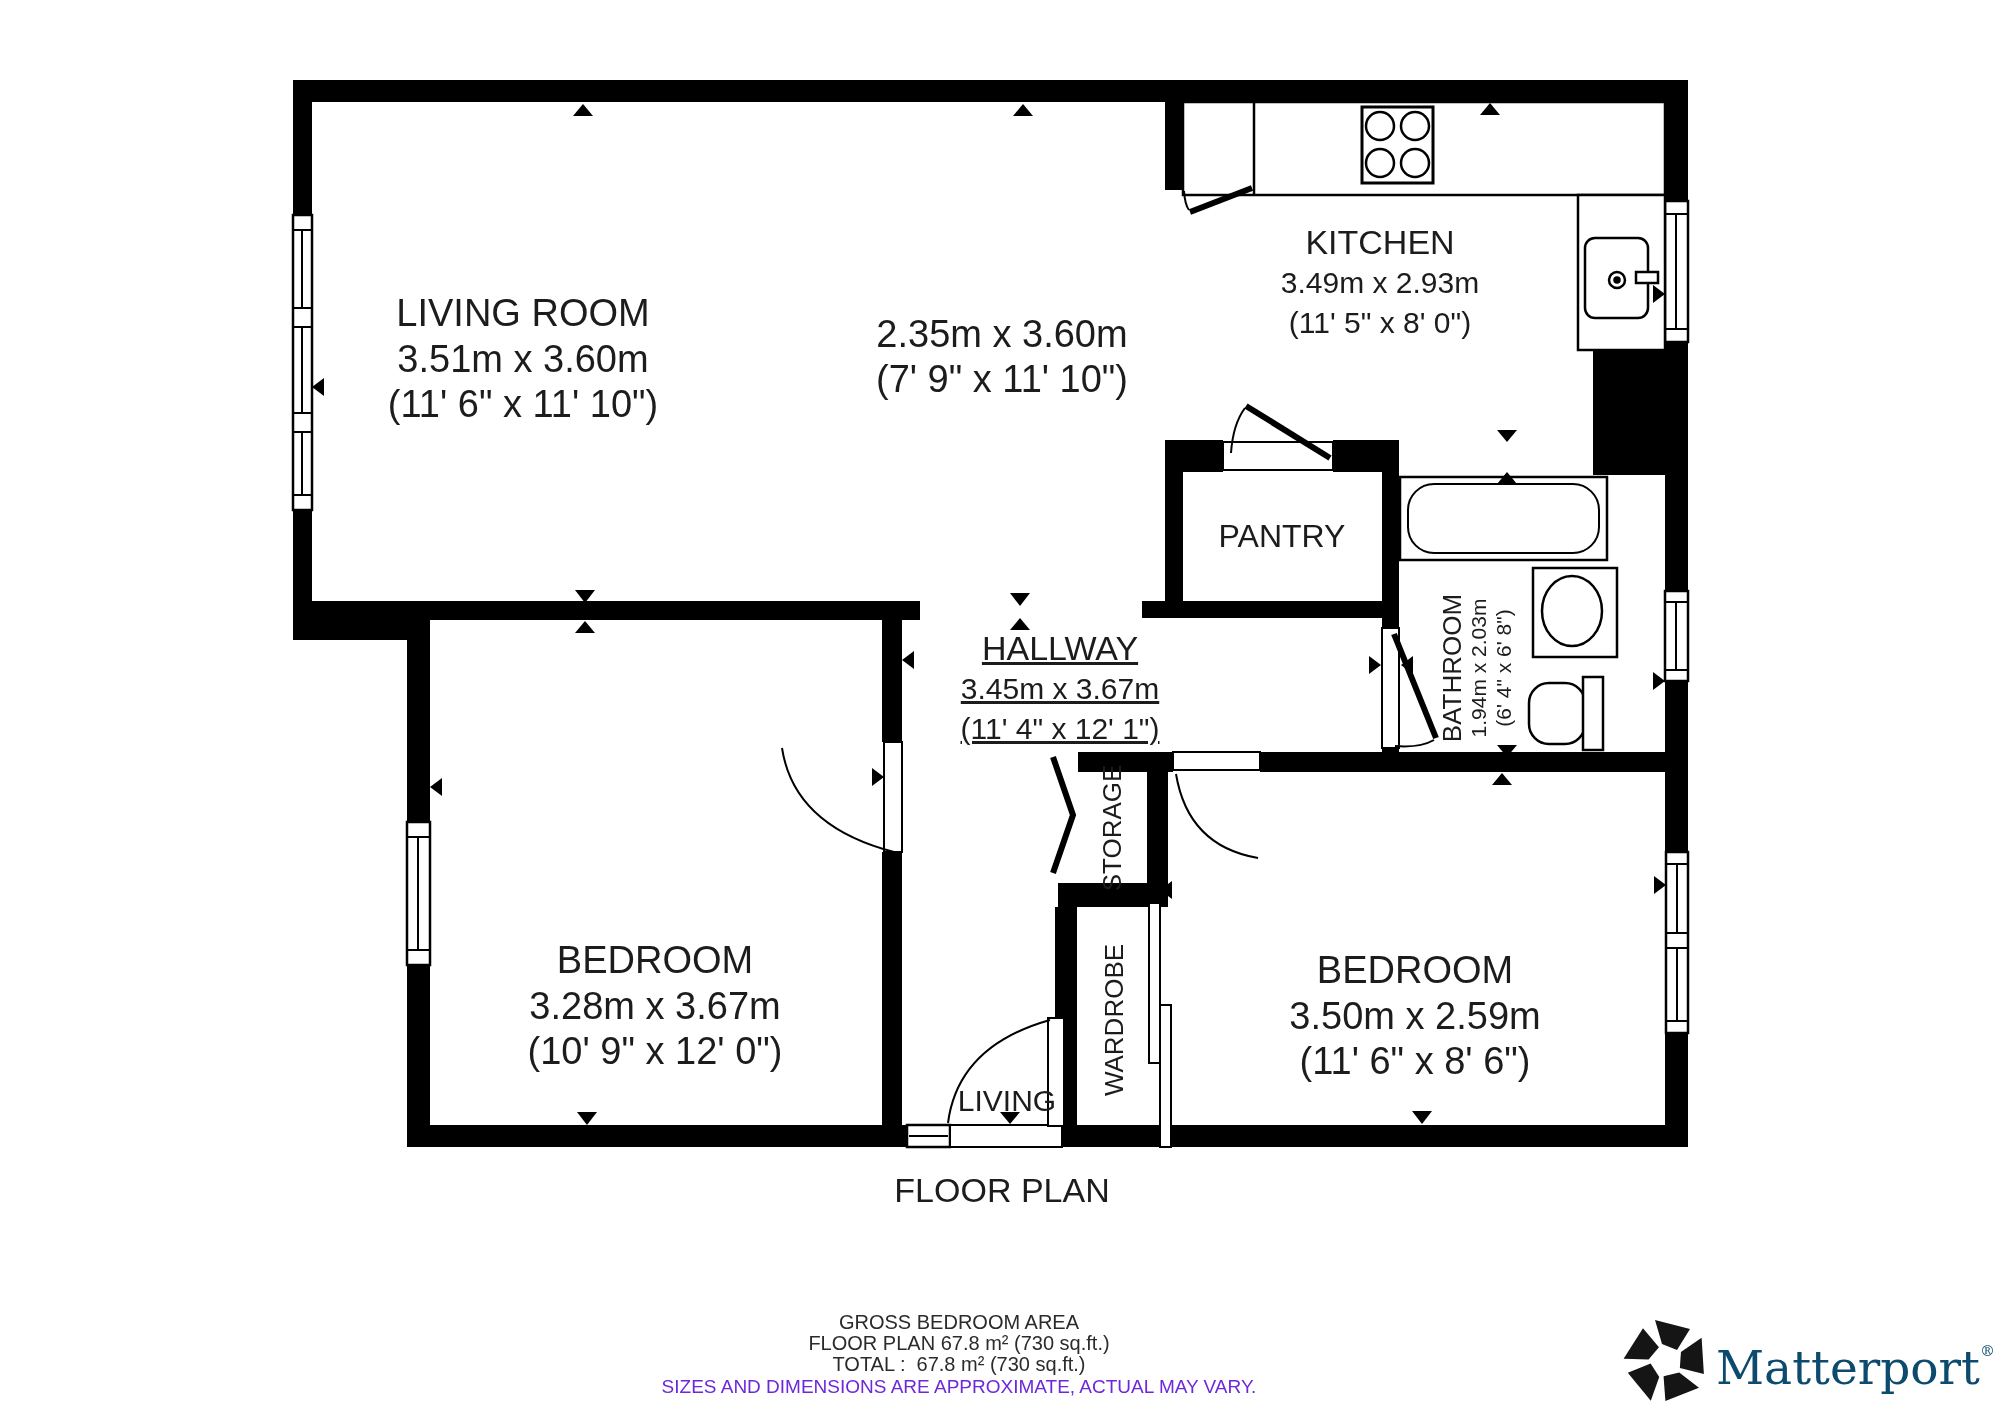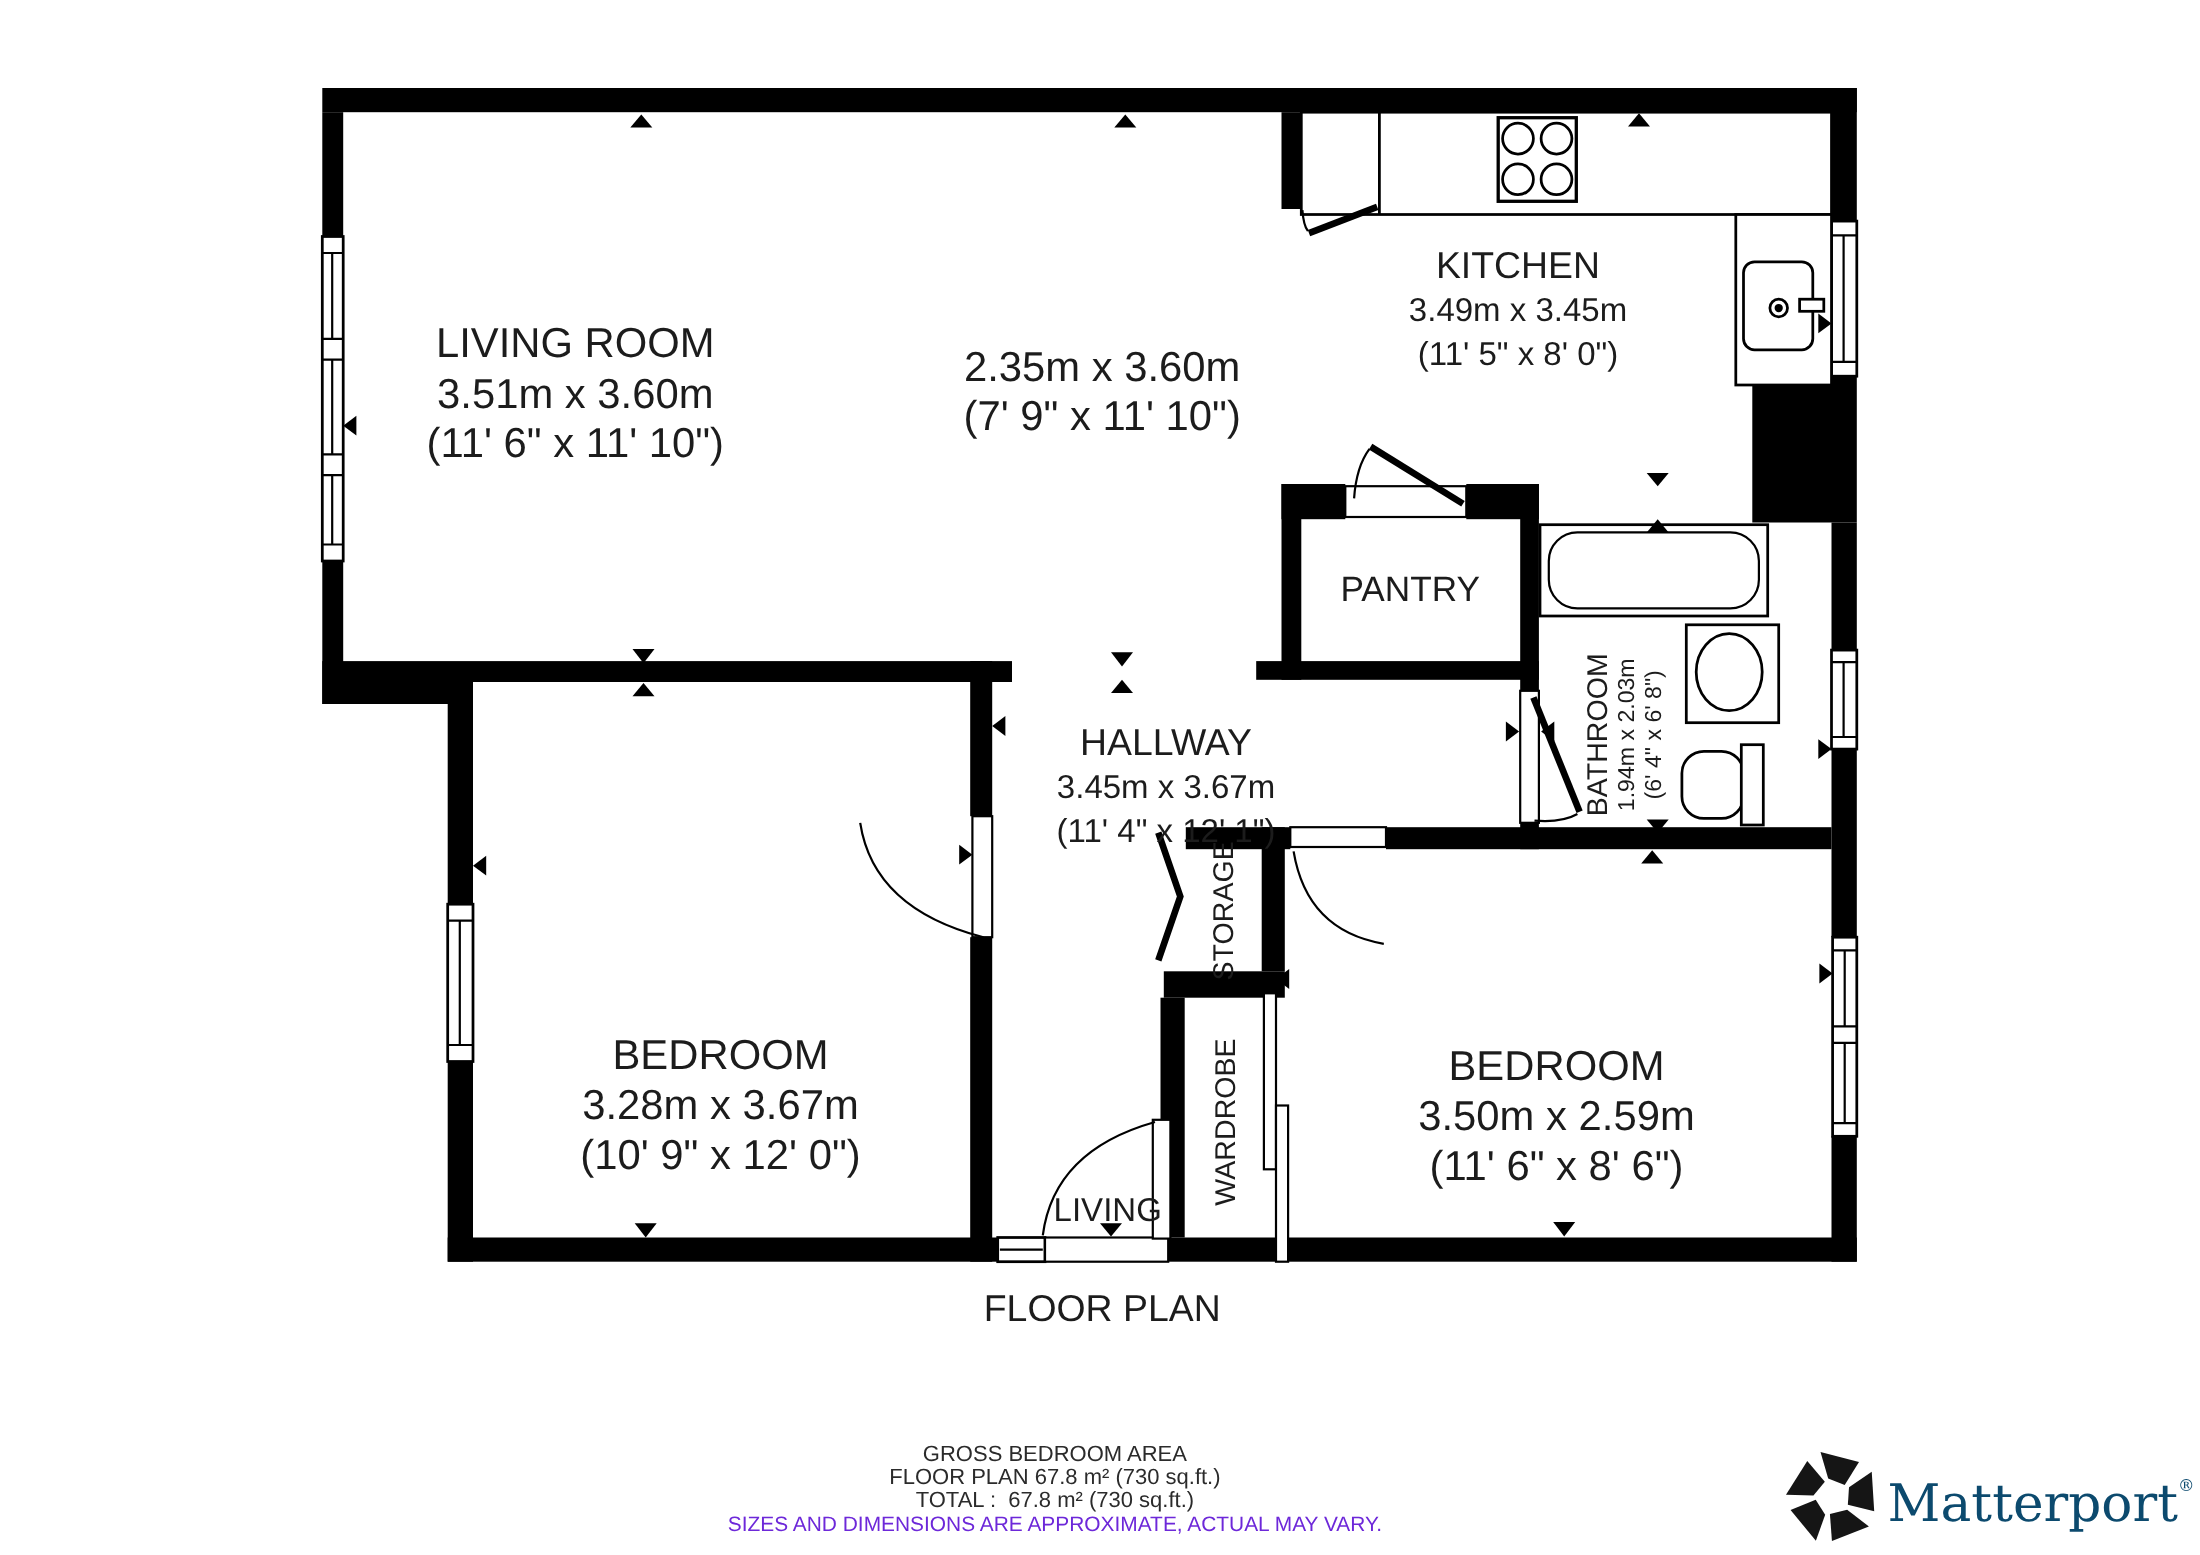--- a/index.html
+++ b/index.html
@@ -190,29 +190,29 @@
     <div class="dm">(11' 6" x 11' 10")</div>
   </div>
 
   <div class="lbl" style="left:1002px;top:357px;">
     <div class="dm">2.35m x 3.60m</div>
     <div class="dm">(7' 9" x 11' 10")</div>
   </div>
 
   <div class="lbl md" style="left:1380px;top:282px;">
     <div class="nm">KITCHEN</div>
-    <div class="dm">3.49m x 3.45m</div>
+    <div class="dm">3.49m x 2.93m</div>
     <div class="dm">(11' 5" x 8' 0")</div>
   </div>
 
   <div class="lbl" style="left:1282px;top:536px;">
     <div class="sm">PANTRY</div>
   </div>
 
-  <div class="lbl md" style="left:1060px;top:715px;">
+  <div class="lbl md" style="left:1060px;top:688px;text-decoration:underline;">
     <div class="nm">HALLWAY</div>
     <div class="dm">3.45m x 3.67m</div>
     <div class="dm">(11' 4" x 12' 1")</div>
   </div>
 
   <div class="lbl rot" style="left:1477px;top:668px;">
     <div class="nm2">BATHROOM</div>
     <div class="dm2">1.94m x 2.03m</div>
     <div class="dm2">(6' 4" x 6' 8")</div>
   </div>

